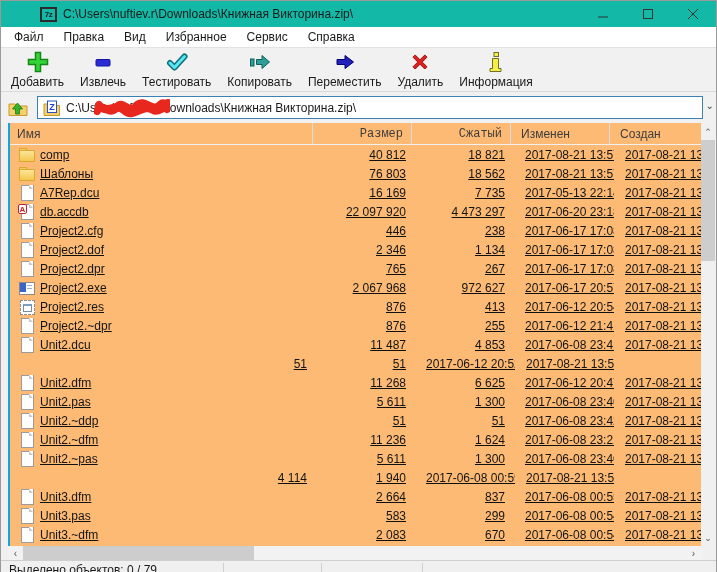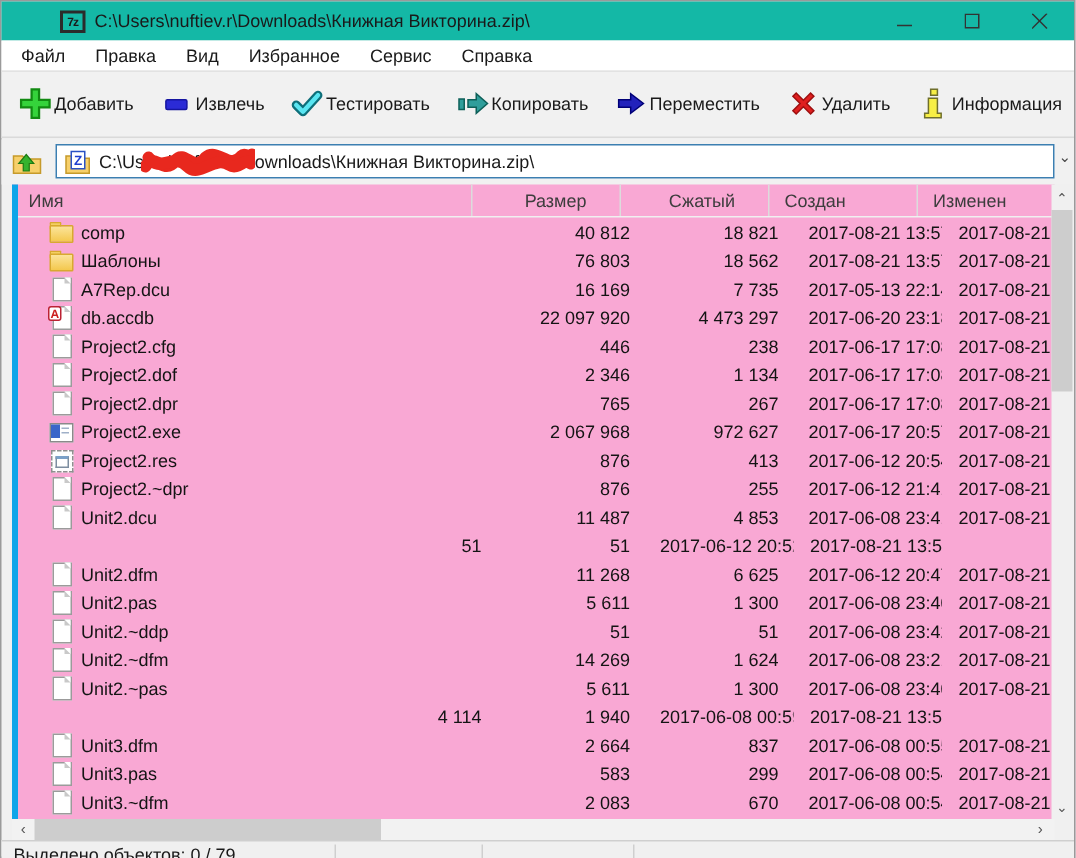--- a/index.html
+++ b/index.html
@@ -16,43 +16,43 @@
   .win-btn { width:45px; height:26px; display:flex; align-items:center; justify-content:center; }
   .win-btn svg { stroke:#333; stroke-width:1; fill:none; }
 
   
   .menubar { position:absolute; left:0; top:26px; right:0; height:20px; background:#ffffff; display:flex; align-items:center; padding-left:3px; }
   .menu-item { font-size:12px; color:#1a1a1a; padding:2px 10px; }
 
   
   .toolbar { position:absolute; left:0; top:46px; right:0; height:45px; background:#f1f1f1;
              border-top:1px solid #e2e2e2; border-bottom:1px solid #dadada; display:flex; align-items:stretch; padding-left:2px; }
-  .tool-btn { display:flex; flex-direction:row; align-items:center; justify-content:center; padding:1px 8px 2px 8px; min-width:58px; }
+  .tool-btn { display:flex; flex-direction:column; align-items:center; justify-content:center; padding:1px 8px 2px 8px; min-width:58px; }
   .tool-btn svg { display:block; margin-bottom:1px; }
   .tool-label { font-size:12px; color:#1a1a1a; white-space:nowrap; }
 
   
   .addressrow { position:absolute; left:0; top:92px; right:0; height:30px; background:#f1f1f1; }
   .up-btn { position:absolute; left:4px; top:3px; width:26px; height:24px; display:flex; align-items:center; justify-content:center; }
   .addr-combo { position:absolute; left:36px; top:3px; width:666px; height:23px; background:#fff; border:1px solid #3c7fb1;
                 display:flex; align-items:center; padding-left:5px; }
   .addr-text { font-size:12px; color:#1a1a1a; margin-left:5px; white-space:nowrap; }
   .addr-scribble { position:absolute; left:56px; top:-3px; pointer-events:none; }
   .combo-chevron { position:absolute; right:2px; top:8px; font-size:10px; color:#444; line-height:10px; }
 
   
-  .list-panel { position:absolute; left:7px; top:122px; width:695px; height:423px; background:#f9a8d4; border-left:4px solid #0ea5e9; }
+  .list-panel { position:absolute; left:7px; top:122px; width:695px; height:423px; background:#fdba74; border-left:2px solid #0ea5e9; }
   .grid { display:grid; grid-template-columns:303px 99px 99px 99px 1fr; }
   .hdr { height:22px; border-bottom:1px solid #f0f0f0; }
   .hdr-cell { font-size:12px; color:#3d3d3d; border-right:1px solid #dcdcdc; display:flex; align-items:center; overflow:hidden; }
   .hdr-name { padding-left:7px; }
-  .hdr-right { justify-content:flex-end; padding-right:22px; }
+  .hdr-right { justify-content:flex-end; padding-right:8px;font-family:Liberation Mono, monospace; }
   .hdr-left { padding-left:10px; }
 
-  .rows { position:absolute; top:22px; left:16px; right:0; }
+  .rows { position:absolute; top:22px; left:4px; right:0;text-decoration:underline; }
   .file-row { height:19px; align-items:center; }
   .cell { font-size:12px; color:#141414; white-space:nowrap; overflow:hidden; display:flex; align-items:center; height:19px; }
   .c-name { padding-left:4px; }
   .c-size, .c-packed { justify-content:flex-end; padding-right:10px; }
   .c-modified { padding-left:10px; }
   .c-created { padding-left:11px; }
 
   
   .ficon { width:17px; height:15px; position:relative; margin-right:5px; flex:0 0 17px; }
   .icon-folder::before { content:""; position:absolute; left:1px; top:1px; width:6px; height:4px; background:#f3cf63; border:1px solid #d8a92f; border-bottom:none; border-radius:1px 1px 0 0; }
@@ -189,22 +189,22 @@
       </svg>
     </div>
     <div class="combo-chevron">⌄</div>
   </div>
 
   <div class="list-panel">
     <div class="grid hdr">
       <div class="hdr-cell hdr-name">Имя</div>
       <div class="hdr-cell hdr-right">Размер</div>
       <div class="hdr-cell hdr-right">Сжатый</div>
+      <div class="hdr-cell hdr-left">Изменен</div>
       <div class="hdr-cell hdr-left">Создан</div>
-      <div class="hdr-cell hdr-left">Изменен</div>
     </div>
     <div class="rows">
     <div class="grid file-row">
       <div class="cell c-name">
             <span class="ficon icon-folder"><span class="badge"></span><span class="lines"></span></span>
             <span class="name-text">comp</span>
           </div>
       <div class="cell c-size">40 812</div>
       <div class="cell c-packed">18 821</div>
       <div class="cell c-modified">2017-08-21 13:57</div>
@@ -359,21 +359,21 @@
       <div class="cell c-packed">51</div>
       <div class="cell c-modified">2017-06-08 23:42</div>
       <div class="cell c-created">2017-08-21 13:57</div>
     </div>
 
     <div class="grid file-row">
       <div class="cell c-name">
             <span class="ficon icon-file"><span class="badge"></span><span class="lines"></span></span>
             <span class="name-text">Unit2.~dfm</span>
           </div>
-      <div class="cell c-size">14 269</div>
+      <div class="cell c-size">11 236</div>
       <div class="cell c-packed">1 624</div>
       <div class="cell c-modified">2017-06-08 23:21</div>
       <div class="cell c-created">2017-08-21 13:57</div>
     </div>
 
     <div class="grid file-row">
       <div class="cell c-name">
             <span class="ficon icon-file"><span class="badge"></span><span class="lines"></span></span>
             <span class="name-text">Unit2.~pas</span>
           </div>

